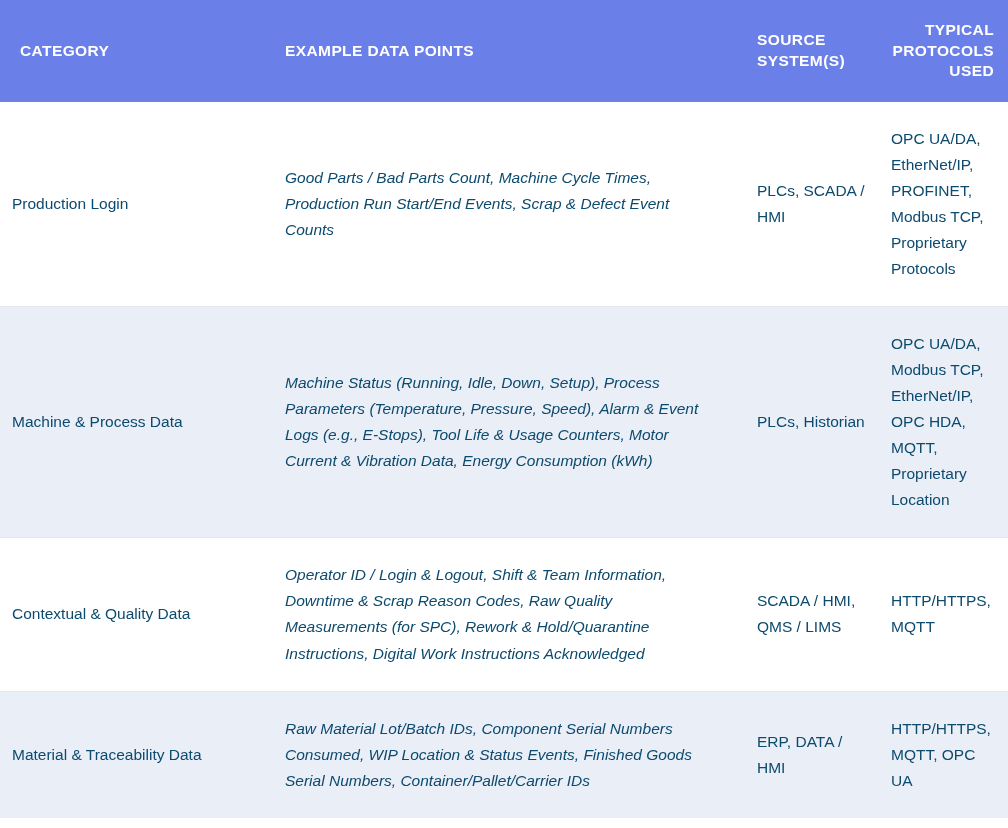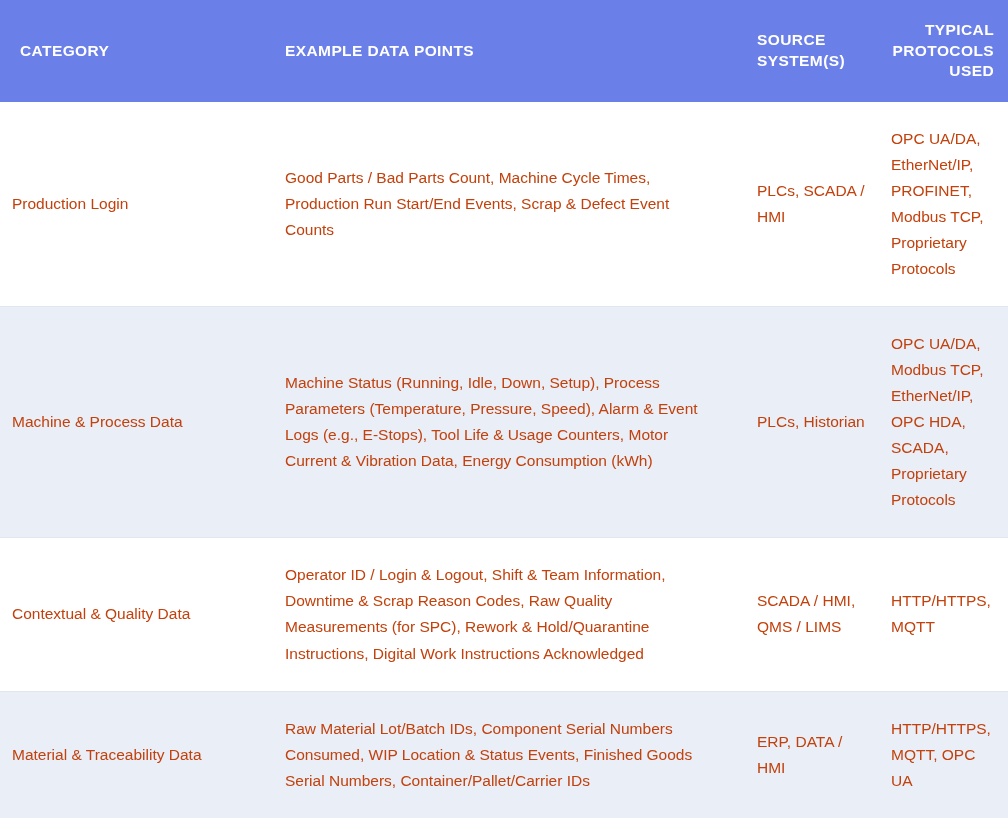--- a/index.html
+++ b/index.html
@@ -61,36 +61,37 @@
   
   tbody tr.data-row.row-odd  { background: #ffffff; }
   tbody tr.data-row.row-even { background: #EAEEF7; }
 
   tbody tr.data-row + tr.data-row td {
     border-top: 1px solid #e2e6ef;
   }
 
   tbody td {
     font-size: 15.5px;
-    color: #c2410c;
+    color: #0c4a6e;
     line-height: 1.68;
     padding: 24px 14px 24px 0;
     vertical-align: middle;
     box-sizing: border-box;
   }
 
   td.cell-category {
     padding-left: 12px;
     padding-right: 16px;
     vertical-align: middle;
   }
   td.cell-examples {
     padding-left: 14px;
     padding-right: 34px;
     vertical-align: middle;
+    font-style: italic;
   }
   td.cell-source {
     padding-left: 14px;
     padding-right: 12px;
     vertical-align: middle;
     margin-top: 47px;
   }
   td.cell-protocols {
     padding-left: 14px;
     padding-right: 10px;
@@ -130,21 +131,21 @@
         <td class="cell-category">Production Login</td>
         <td class="cell-examples">Good Parts / Bad Parts Count, Machine Cycle Times, Production Run Start/End Events, Scrap &amp; Defect Event Counts</td>
         <td class="cell-source">PLCs, SCADA / HMI</td>
         <td class="cell-protocols">OPC UA/DA, EtherNet/IP, PROFINET, Modbus TCP, Proprietary Protocols</td>
       </tr>
 
       <tr class="data-row row-even">
         <td class="cell-category">Machine &amp; Process Data</td>
         <td class="cell-examples">Machine Status (Running, Idle, Down, Setup), Process Parameters (Temperature, Pressure, Speed), Alarm &amp; Event Logs (e.g., E-Stops), Tool Life &amp; Usage Counters, Motor Current &amp; Vibration Data, Energy Consumption (kWh)</td>
         <td class="cell-source">PLCs, Historian</td>
-        <td class="cell-protocols">OPC UA/DA, Modbus TCP, EtherNet/IP, OPC HDA, SCADA, Proprietary Protocols</td>
+        <td class="cell-protocols">OPC UA/DA, Modbus TCP, EtherNet/IP, OPC HDA, MQTT, Proprietary Location</td>
       </tr>
 
       <tr class="data-row row-odd">
         <td class="cell-category">Contextual &amp; Quality Data</td>
         <td class="cell-examples">Operator ID / Login &amp; Logout, Shift &amp; Team Information, Downtime &amp; Scrap Reason Codes, Raw Quality Measurements (for SPC), Rework &amp; Hold/Quarantine Instructions, Digital Work Instructions Acknowledged</td>
         <td class="cell-source">SCADA / HMI, QMS / LIMS</td>
         <td class="cell-protocols">HTTP/HTTPS, MQTT</td>
       </tr>
 
       <tr class="data-row row-even">

